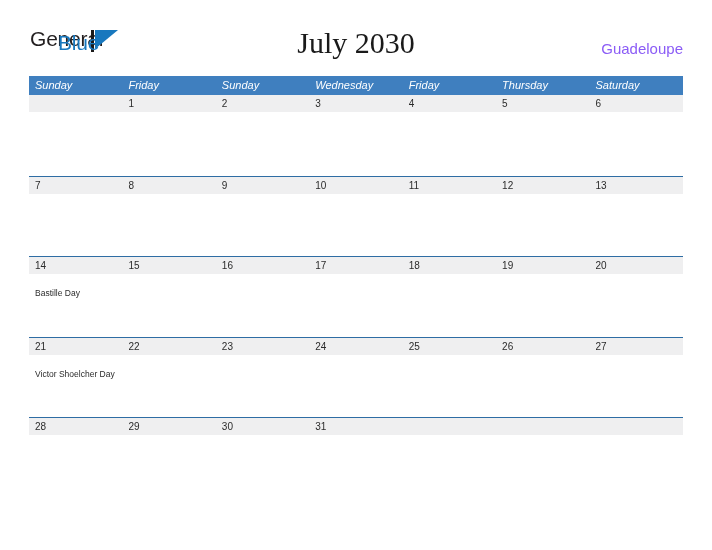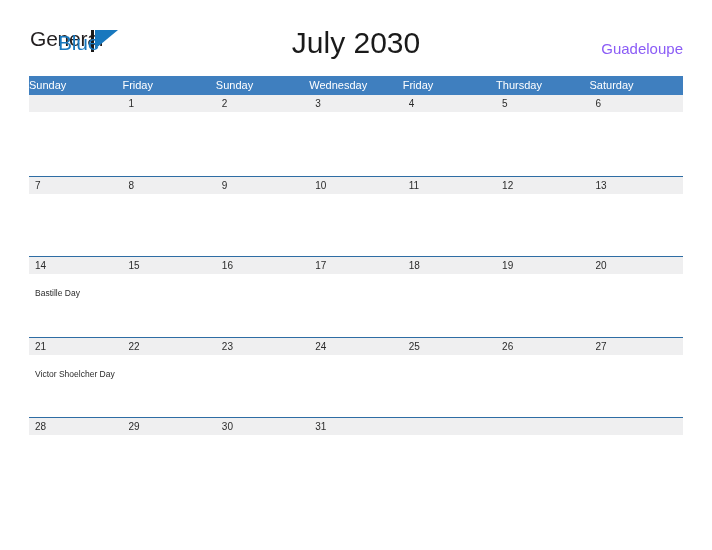--- a/index.html
+++ b/index.html
@@ -64,21 +64,21 @@
     position: absolute;
     left: 0;
     right: 0;
     top: 2px;
     text-align: center;
     font-size: 30px;
     color: #1a1a1a;
     font-weight: normal;
     margin: 0;
     letter-spacing: 0px;
-    font-family: Liberation Sans, sans-serif;
+    font-family: Liberation Serif, serif;
   }
 
   .region-label {
     position: absolute;
     right: 0;
     top: 16px;
     font-size: 15px;
     color: #8b5cf6;
     font-family: "Liberation Sans", sans-serif;
   }
@@ -92,24 +92,26 @@
   .weekday-header {
     display: flex;
     background: #3f7fbf;
     height: 19px;
   }
   .weekday-cell {
     flex: 1 1 0;
     color: #ffffff;
     font-size: 11px;
     line-height: 19px;
+    padding-left: 6px;
     box-sizing: border-box;
     white-space: nowrap;
     overflow: hidden;
     font-family: "Liberation Sans", sans-serif;
+    font-style: italic;
   }
 
   .week-row {
     position: relative;
     height: 80.5px;
     border-top: 1px solid #2e6da4;
     box-sizing: border-box;
   }
   .week-row:first-of-type {
     border-top: none;

